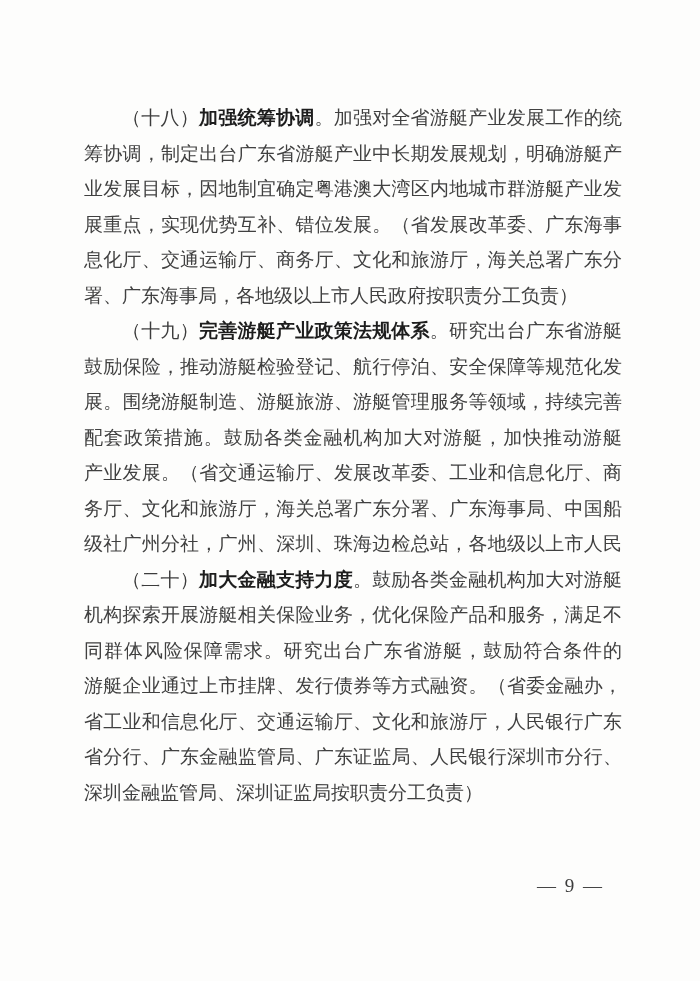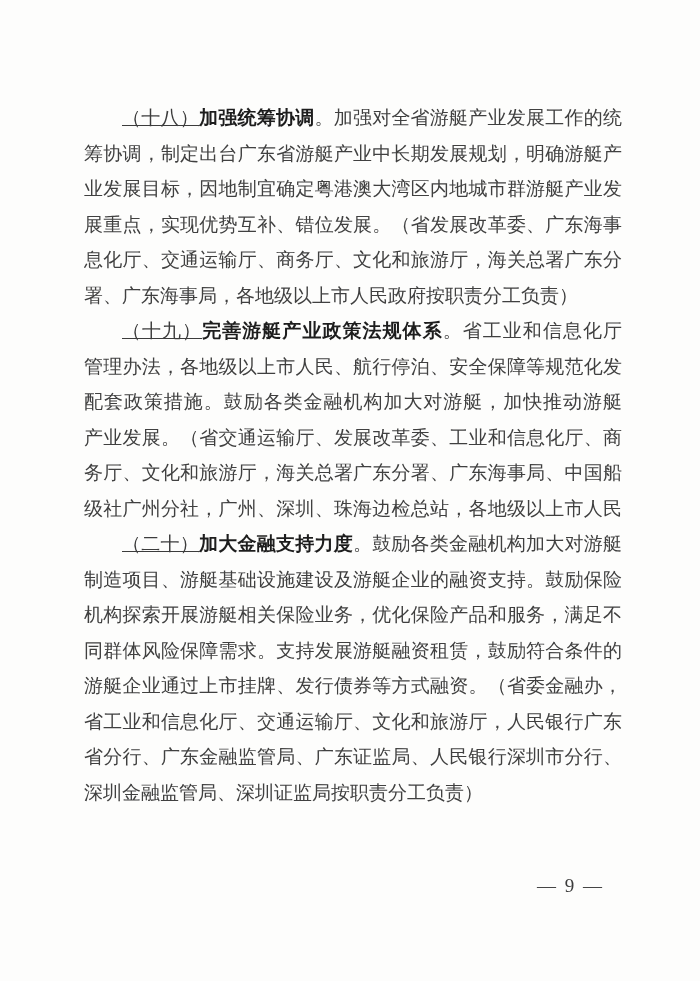--- a/index.html
+++ b/index.html
@@ -40,21 +40,20 @@
     padding-left: 38px; 
     box-sizing: border-box;
   }
   .line.last {
     text-align: center;
     text-align-last: left;
     -moz-text-align-last: left;
   }
   .clause-number {
     color: #3c3c3c;
-    text-decoration: underline;
   }
   .clause-heading {
     font-weight: 700;
     color: #1d1d1d;
   }
   .page-number {
     position: absolute;
     top: 872px;
     right: 96px;
     font-size: 19px;
@@ -72,33 +71,33 @@
     <div class="para">
       <div class="line first"><span class="clause-number">（十八）</span><span class="clause-heading">加强统筹协调</span><span class="clause-text">。加强对全省游艇产业发展工作的统</span></div>
       <div class="line">筹协调，制定出台广东省游艇产业中长期发展规划，明确游艇产</div>
       <div class="line">业发展目标，因地制宜确定粤港澳大湾区内地城市群游艇产业发</div>
       <div class="line">展重点，实现优势互补、错位发展。（省发展改革委、广东海事局</div>
       <div class="line">息化厅、交通运输厅、商务厅、文化和旅游厅，海关总署广东分</div>
       <div class="line last">署、广东海事局，各地级以上市人民政府按职责分工负责）</div>
     </div>
 
     <div class="para">
-      <div class="line first"><span class="clause-number">（十九）</span><span class="clause-heading">完善游艇产业政策法规体系</span><span class="clause-text">。省工业和信息化厅</span></div>
-      <div class="line">管理办法，各地级以上市人民、航行停泊、安全保障等规范化发</div>
+      <div class="line first"><span class="clause-number">（十九）</span><span class="clause-heading">完善游艇产业政策法规体系</span><span class="clause-text">。研究出台广东省游艇</span></div>
+      <div class="line">鼓励保险，推动游艇检验登记、航行停泊、安全保障等规范化发</div>
+      <div class="line">展。围绕游艇制造、游艇旅游、游艇管理服务等领域，持续完善</div>
       <div class="line">配套政策措施。鼓励各类金融机构加大对游艇，加快推动游艇</div>
       <div class="line">产业发展。（省交通运输厅、发展改革委、工业和信息化厅、商</div>
       <div class="line">务厅、文化和旅游厅，海关总署广东分署、广东海事局、中国船</div>
       <div class="line">级社广州分社，广州、深圳、珠海边检总站，各地级以上市人民</div>
     </div>
 
     <div class="para">
       <div class="line first"><span class="clause-number">（二十）</span><span class="clause-heading">加大金融支持力度</span><span class="clause-text">。鼓励各类金融机构加大对游艇</span></div>
-      <div class="line">制造项目、游艇基础设施建设及游艇企业的融资支持。鼓励保险</div>
       <div class="line">机构探索开展游艇相关保险业务，优化保险产品和服务，满足不</div>
-      <div class="line">同群体风险保障需求。支持发展游艇融资租赁，鼓励符合条件的</div>
+      <div class="line">同群体风险保障需求。研究出台广东省游艇，鼓励符合条件的</div>
       <div class="line">游艇企业通过上市挂牌、发行债券等方式融资。（省委金融办，</div>
       <div class="line">省工业和信息化厅、交通运输厅、文化和旅游厅，人民银行广东</div>
       <div class="line">省分行、广东金融监管局、广东证监局、人民银行深圳市分行、</div>
       <div class="line last">深圳金融监管局、深圳证监局按职责分工负责）</div>
     </div>
 
   </div>
 
   <div class="page-number">— 9 —</div>
 </div>

